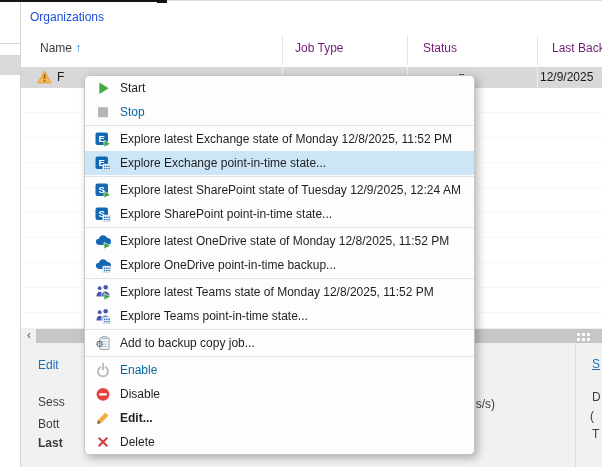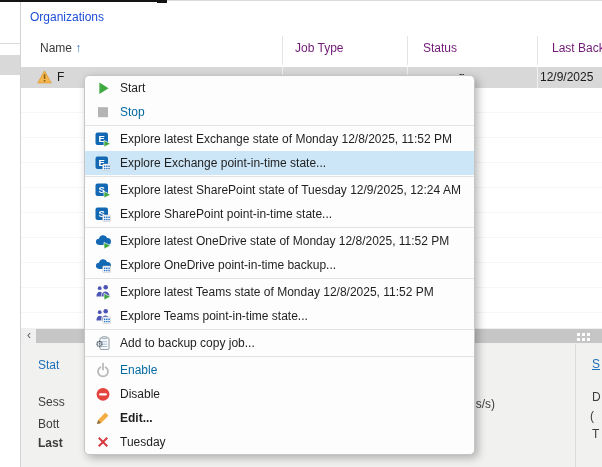--- a/index.html
+++ b/index.html
@@ -114,21 +114,21 @@
   </div>
 
   <div class="abs splitter">
     <div class="abs sb-arrow">‹</div>
     <div class="abs sb-thumb"></div>
     <div class="abs grip"></div>
   </div>
 
   <div class="abs stats">
     <div class="abs stats-div"></div>
-    <span class="abs slabel slink" style="left:17px;top:14px;">Stat</span>
+    <span class="abs slabel slink" style="left:17px;top:14px;">Edit</span>
     <span class="abs slabel" style="left:17px;top:51px;">Sess</span>
     <span class="abs slabel" style="left:17px;top:73px;">Bott</span>
     <span class="abs slabel" style="left:17px;top:92px;font-weight:bold;">Last</span>
     <span class="abs slabel" style="left:438px;top:53px;">ems/s)</span>
     <span class="abs slabel slink underline" style="left:571px;top:13px;">S</span>
     <span class="abs slabel" style="left:571px;top:46px;">D</span>
     <span class="abs slabel" style="left:569px;top:65px;">(</span>
     <span class="abs slabel" style="left:571px;top:83px;">T</span>
   </div>
 
@@ -304,17 +304,17 @@
           </svg>
         </span>
     <span class="ml">Edit...</span>
   </div>
       <div class="menu-item">
     <span class="mi">
           <svg viewBox="0 0 16 16">
             <path d="M3 4.4L4.4 3 8 6.6 11.6 3 13 4.4 9.4 8l3.6 3.6-1.4 1.4L8 9.4 4.4 13 3 11.6 6.6 8z" fill="#d6393f"></path>
           </svg>
         </span>
-    <span class="ml">Tuesday</span>
+    <span class="ml">Delete</span>
   </div>
     </div>
 
 </div>
 
 </body></html>

